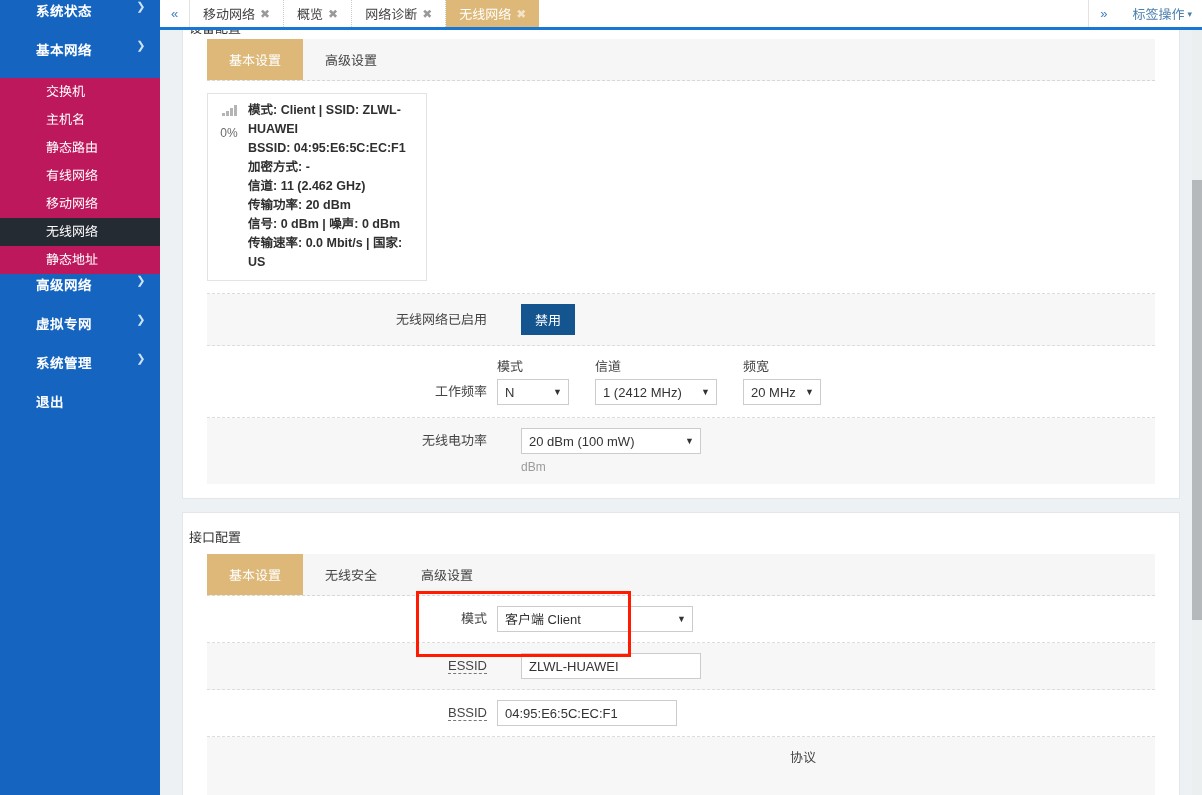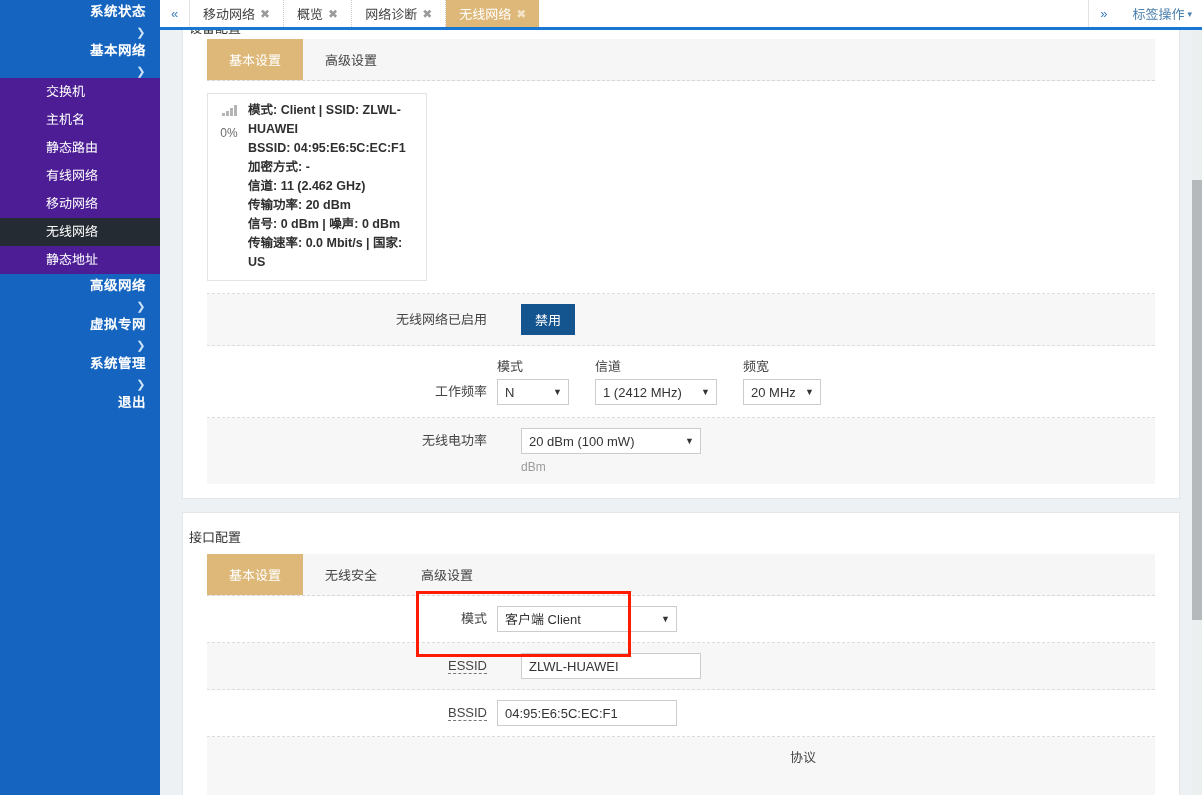--- a/index.html
+++ b/index.html
@@ -16,31 +16,30 @@
   #app { position: relative; width: 1202px; height: 795px; }
 
   
   #sidebar {
     position: absolute; left: 0; top: 0;
     width: 160px; height: 795px;
     background: #1565c0;
     overflow: hidden;
   }
   .nav-group {
-    display: flex; align-items: flex-end; justify-content: space-between;
-    height: 39px; padding: 0 14px 0 20px;
+    display: flex; align-items: flex-start; justify-content: space-between;
+    height: 39px; padding: 0 14px 0 36px;
     color: #ffffff; font-weight: bold; font-size: 13.5px;
     letter-spacing: .5px;
     cursor: pointer;
-    flex-direction: column;
   }
   .nav-group.plain { justify-content: flex-start; }
   .nav-group .caret { font-size: 11px; color: #cfe3f7; font-weight: normal; }
   .nav-sub {
-    background: #4c1d95;
+    background: #be185d;
   }
   .nav-sub-item {
     height: 28px; line-height: 28px;
     padding-left: 46px;
     color: #ffffff; font-size: 13px;
     cursor: pointer;
   }
   .nav-sub-item.active {
     background: #252b33;
   }
@@ -351,21 +350,21 @@
         <div class="t">无线安全</div>
         <div class="t">高级设置</div>
       </div>
 
       <div class="rows">
 
         <div class="frow" style="align-items:center;">
           <div class="flabel">模式</div>
           <div class="fctl">
             <span class="selwrap">
-              <span class="fakesel" style="width:180px;">客户端 Client</span>
+              <span class="fakesel" style="width:196px;">客户端 Client</span>
               <span class="arr">▼</span>
             </span>
           </div>
         </div>
 
         <div class="frow alt" style="align-items:center;">
           <div class="flabel"><span class="dotted">ESSID</span></div>
           <div class="fctl">
             <input type="text" value="ZLWL-HUAWEI" style="">
           </div>

